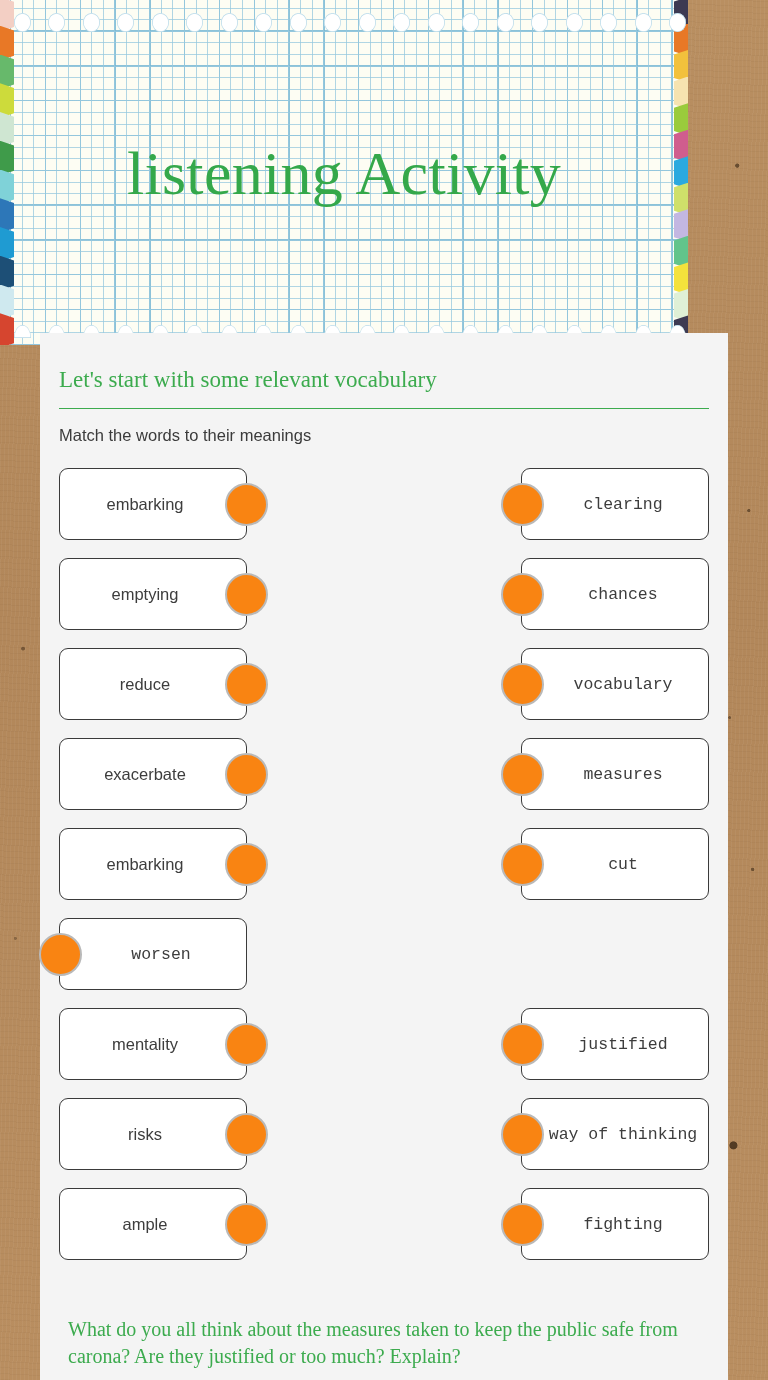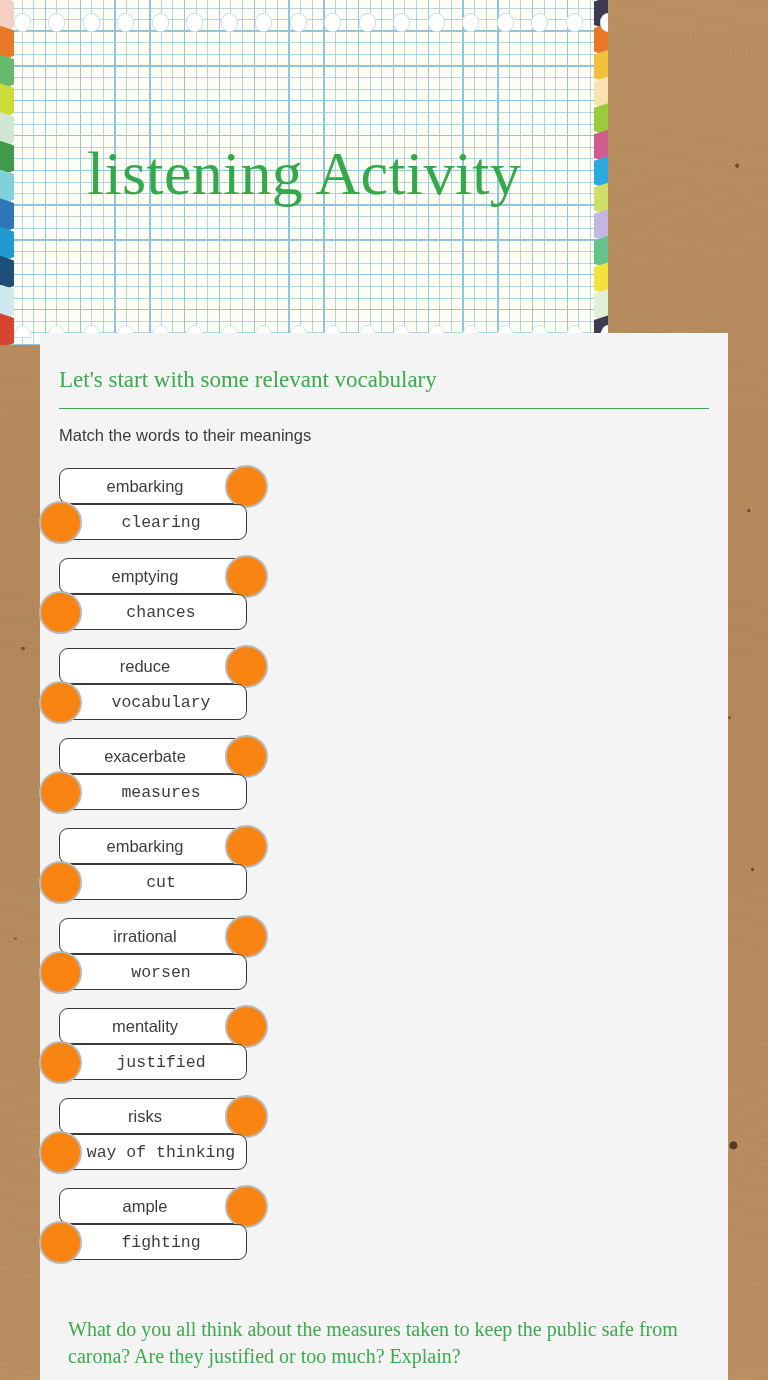--- a/index.html
+++ b/index.html
@@ -36,21 +36,21 @@
       radial-gradient(circle at 2% 68%, rgba(50,32,14,.35) 0 1.2px, transparent 1.8px),
       repeating-linear-gradient(92deg, rgba(255,255,255,.045) 0 1px, transparent 1px 4px),
       repeating-linear-gradient(3deg, rgba(90,58,28,.05) 0 1px, transparent 1px 6px),
       linear-gradient(180deg,#b98f61 0%,#b2875a 45%,#b98e60 100%);
   }
 
   
   #header {
     position:absolute;
     left:0; top:0;
-    width:608px; height:345px;
+    width:688px; height:345px;
     overflow:hidden;
     background-color:#ffffff;
   }
   #grid-paper {
     position:absolute;
     left:10px; top:0; right:10px; bottom:0;
     background-color:#fdfdf3;
     background-image:
       repeating-linear-gradient(0deg,  rgba(150,200,222,.75) 0 1px, transparent 1px 11.6px),
       repeating-linear-gradient(90deg, rgba(150,200,222,.75) 0 1px, transparent 1px 11.6px),
@@ -118,21 +118,20 @@
   #match-grid {
     margin-top:21px;
     display:flex;
     flex-direction:column;
     gap:18px;
   }
   .match-row {
     display:flex;
     justify-content:space-between;
     height:72px;
-    flex-direction:column;
   }
   .pill {
     position:relative;
     width:188px; height:72px;
     background:#ffffff;
     border:1px solid #3a3a3a;
     border-radius:9px;
     display:flex; align-items:center; justify-content:center;
   }
   .pill-label {
@@ -307,24 +306,20 @@
         <div class="pill left">
           <div class="pill-label">embarking</div>
           <div class="knob"></div>
         </div>
         <div class="pill right">
           <div class="pill-label">cut</div>
           <div class="knob"></div>
         </div>
       </div>
       <div class="match-row">
-        <div class="pill left">
-          <div class="pill-label">irrational</div>
-          <div class="knob"></div>
-        </div>
         <div class="pill right">
           <div class="pill-label">worsen</div>
           <div class="knob"></div>
         </div>
       </div>
       <div class="match-row">
         <div class="pill left">
           <div class="pill-label">mentality</div>
           <div class="knob"></div>
         </div>

